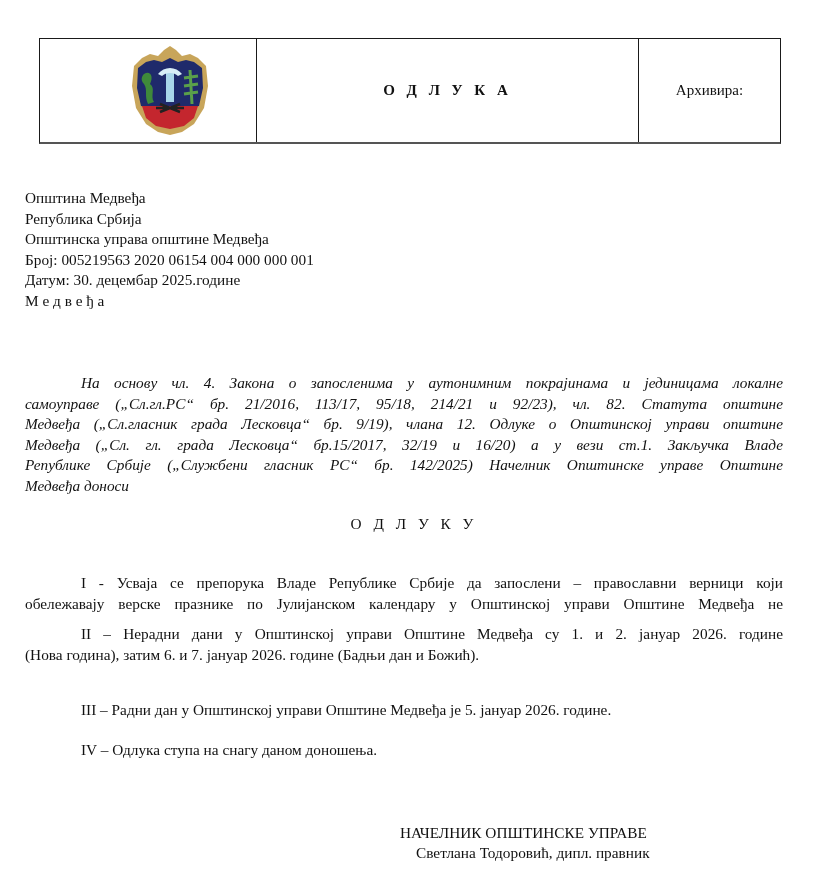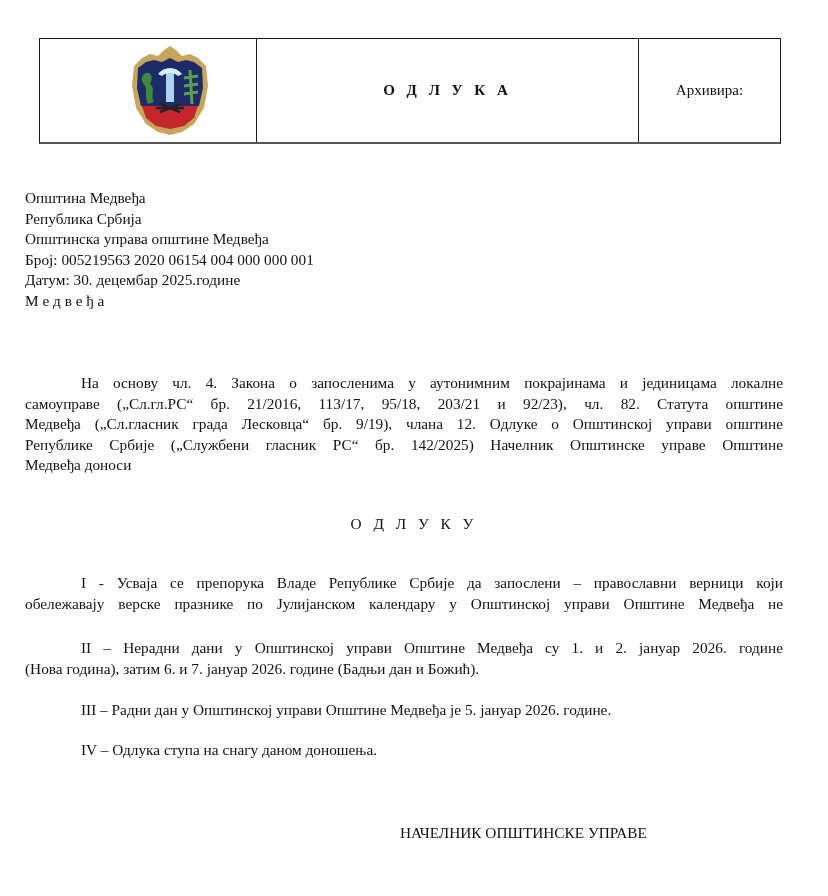--- a/index.html
+++ b/index.html
@@ -52,43 +52,45 @@
 
 <div class="sender">
   <div>Општина Медвеђа</div>
   <div>Република Србија</div>
   <div>Општинска управа општине Медвеђа</div>
   <div>Број: 005219563 2020 06154 004 000 000 001</div>
   <div>Датум: 30. децембар 2025.године</div>
   <div>М е д в е ђ а</div>
 </div>
 
-<div class="para" style="top:373px;">
+<div class="para" style="top:373px;font-style:italic;">
   <div class="first just-all">На основу чл. 4. Закона о запосленима у аутонимним покрајинама и јединицама локалне</div>
-  <div class="just-all">самоуправе  („Сл.гл.РС“ бр. 21/2016, 113/17, 95/18, 203/21 и 92/23), чл. 82. Статута општине</div>
+  <div class="just-all">самоуправе  („Сл.гл.РС“ бр. 21/2016, 113/17, 95/18, 214/21 и 92/23), чл. 82. Статута општине</div>
   <div class="just-all">Медвеђа („Сл.гласник града Лесковца“ бр. 9/19), члана 12. Одлуке о Општинској управи општине</div>
+  <div class="just-all">Медвеђа  („Сл. гл. града Лесковца“ бр.15/2017, 32/19 и 16/20) а у вези ст.1. Закључка Владе</div>
   <div class="just-all">Републике Србије („Службени гласник РС“ бр. 142/2025) Начелник Општинске управе Општине</div>
   <div>Медвеђа доноси</div>
 </div>
 
 <div class="heading">О Д Л У К У</div>
 
 <div class="para" style="top:556px;margin-top:17px;">
   <div class="first just-all">I -  Усваја се препорука Владе Републике Србије да  запослени – православни верници који</div>
   <div class="just-all">обележавају верске празнике по Јулијанском календару у Општинској управи Општине Медвеђа не</div>
 </div>
 
-<div class="para" style="top:638px;">
+<div class="para" style="top:624px;">
   <div class="first just-all">II – Нерадни дани у Општинској управи Општине Медвеђа су 1. и 2. јануар 2026. године</div>
   <div>(Нова година), затим 6.  и 7. јануар 2026. године (Бадњи дан и Божић).</div>
 </div>
 
 <div class="para" style="top:700px;">
   <div class="first">III – Радни дан у Општинској управи Општине Медвеђа је 5. јануар 2026. године.</div>
 </div>
 
 <div class="para" style="top:740px;">
   <div class="first">IV – Одлука ступа на снагу даном доношења.</div>
 </div>
 
 <div class="signature">
   <div>НАЧЕЛНИК ОПШТИНСКЕ УПРАВЕ</div>
+  <div class="name">Светлана Тодоровић, дипл. правник</div>
 </div>
 
 </body></html>

